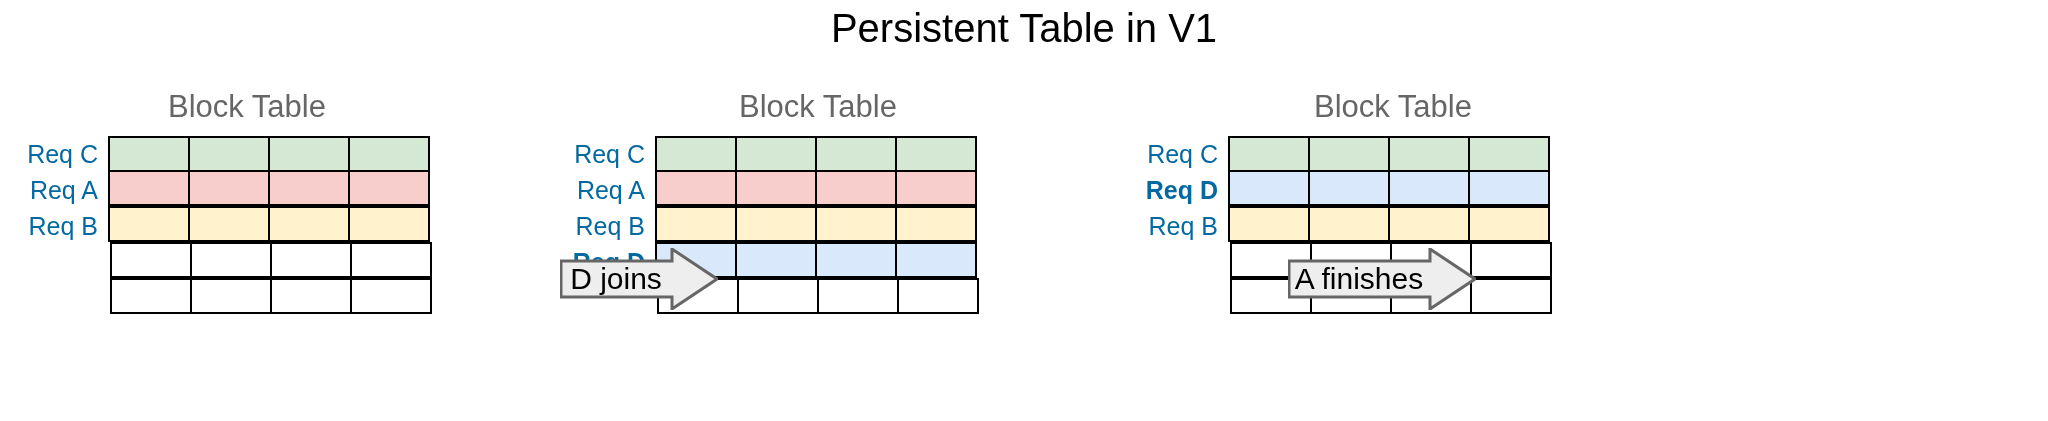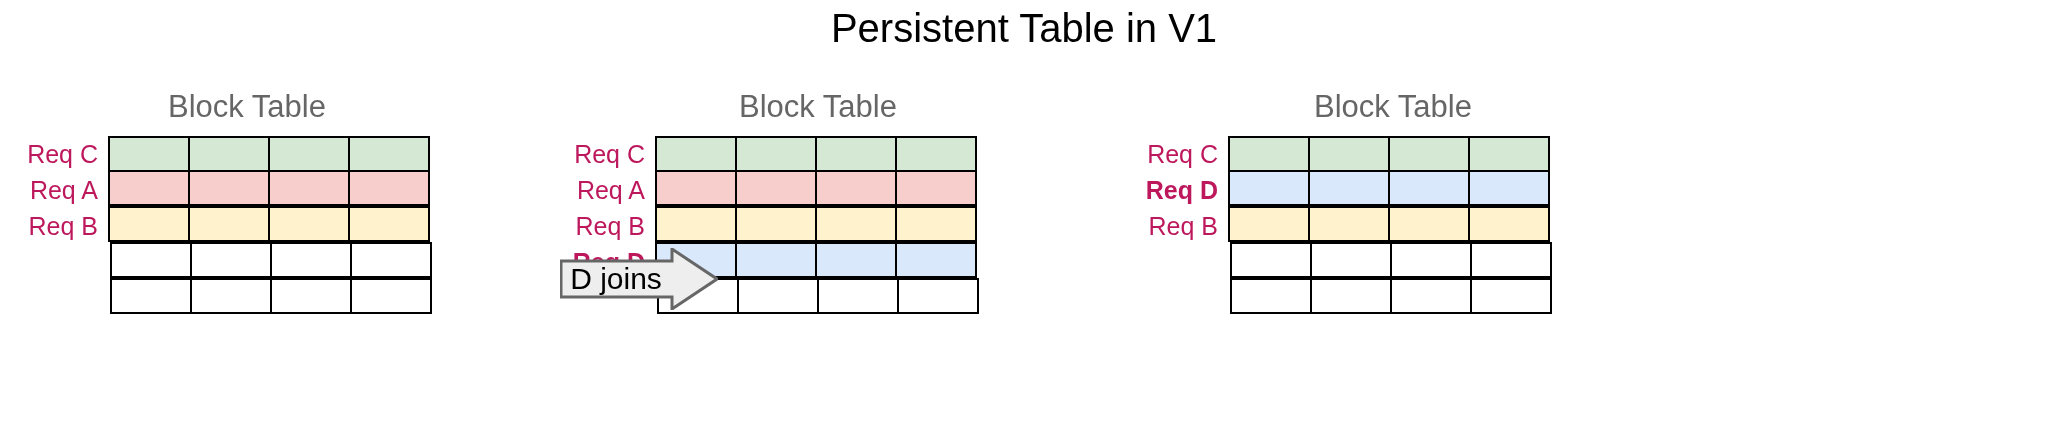--- a/index.html
+++ b/index.html
@@ -66,21 +66,21 @@
   }
 
   .rowlabel {
     position: absolute;
     right: 100%;
     margin-right: 12px;
     top: 0;
     height: 36px;
     line-height: 36px;
     font-size: 25px;
-    color: #be185d;
+    color: #0369a1;
     white-space: nowrap;
     text-align: right;
   }
   .rowlabel.bold { font-weight: bold; }
 
   .cell {
     width: 82px;
     height: 36px;
     box-sizing: border-box;
     border: 2px solid #000000;
@@ -232,13 +232,19 @@
           <div class="cell" style="background: rgb(255, 255, 255);"></div>
         </div>
       </div>
     </div>
     <div class="arrow" style="left: 560px; top: 248px; width: 158px;">
       <svg width="158" height="62" viewBox="0 0 158 62">
         <path d="M 1 13 L 112 13 L 112 1 L 157 31 L 112 61 L 112 49 L 1 49 Z" fill="#eeeeee" stroke="#666666" stroke-width="3" stroke-linejoin="miter"></path>
       </svg>
       <div class="arrow-label" style="width: 112px; justify-content: center; padding-left: 0px;">D joins</div>
     </div>
+    <div class="arrow" style="left: 1288px; top: 248px; width: 188px;">
+      <svg width="188" height="62" viewBox="0 0 188 62">
+        <path d="M 1 13 L 142 13 L 142 1 L 187 31 L 142 61 L 142 49 L 1 49 Z" fill="#eeeeee" stroke="#666666" stroke-width="3" stroke-linejoin="miter"></path>
+      </svg>
+      <div class="arrow-label" style="width: 142px; justify-content: center; padding-left: 0px;">A finishes</div>
+    </div>
   </div>
 
 </body></html>

